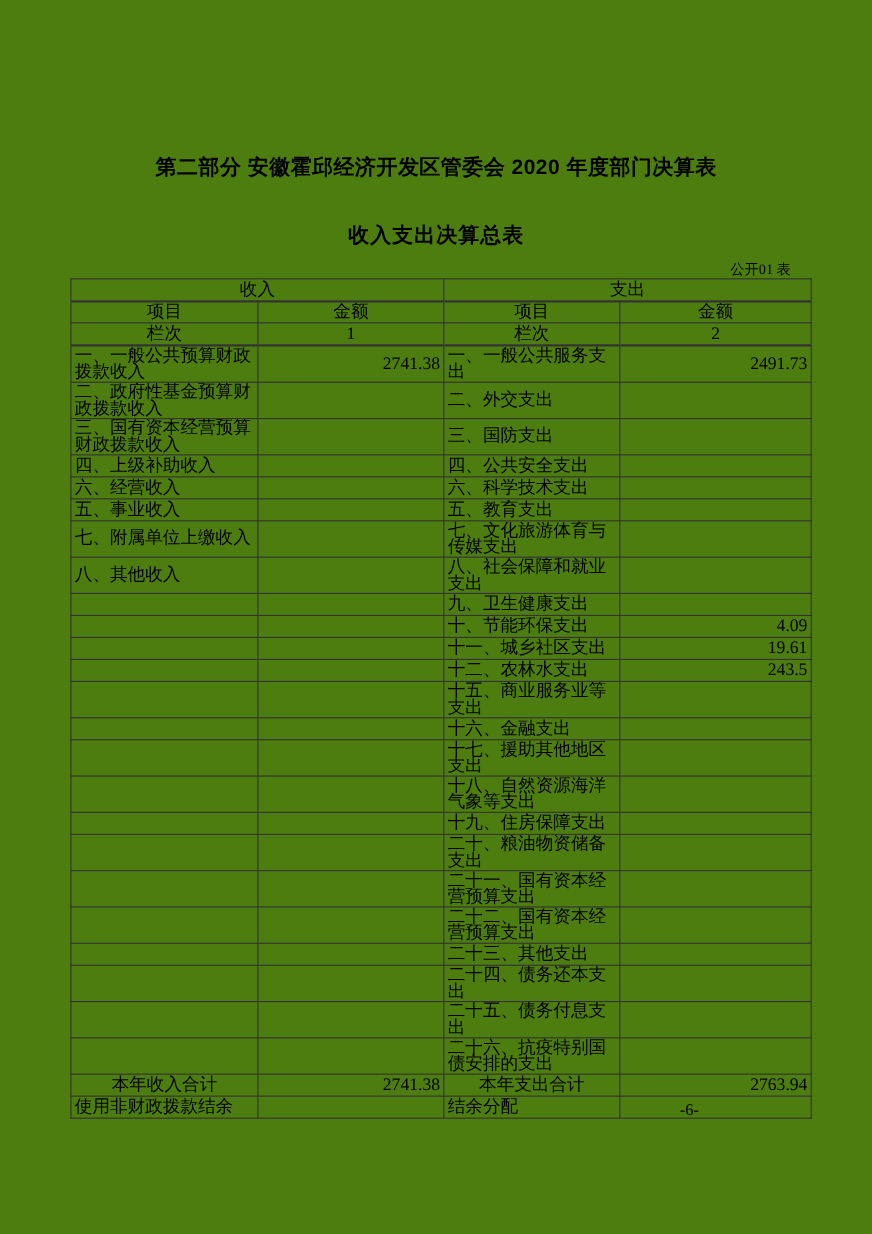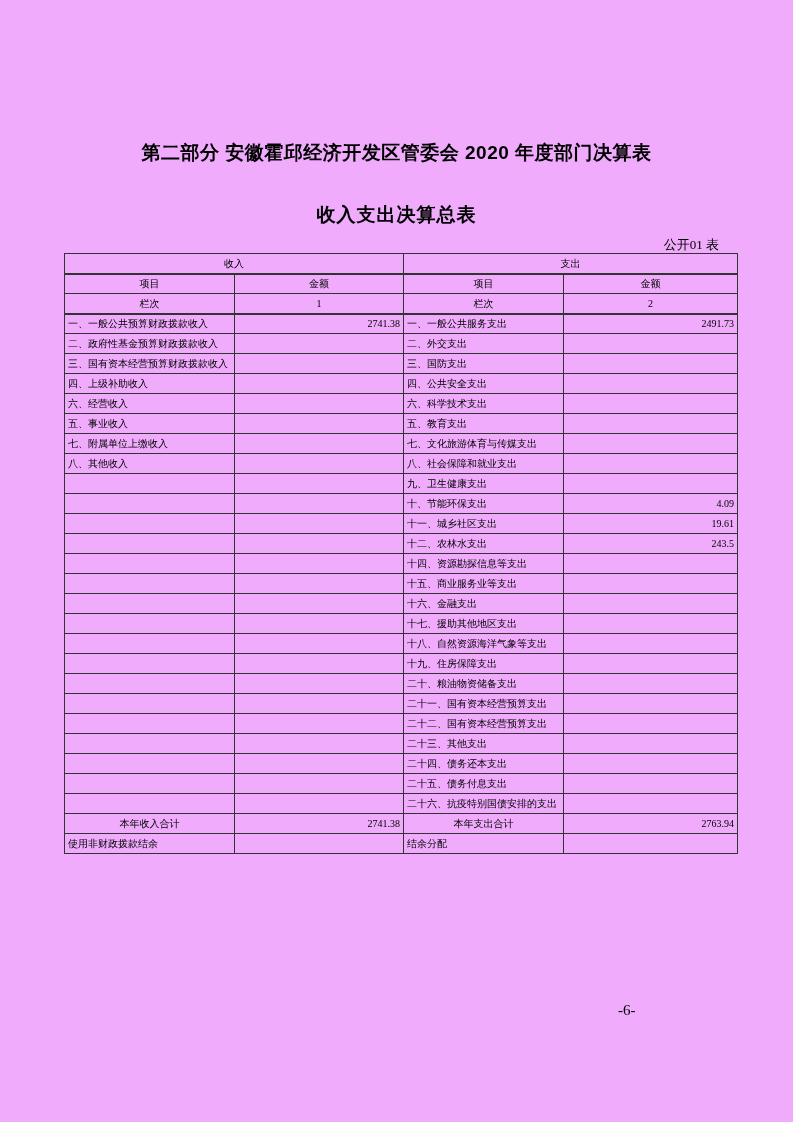--- a/index.html
+++ b/index.html
@@ -1,36 +1,36 @@
 <!DOCTYPE html>
 <html><head>
 <meta charset="utf-8">
 <style>
   html,body { margin:0; padding:0; background:#fff; }
   .page {
     position:relative;
     width:793px; height:1122px;
-    background:#f0abfc;
+    background:#4d7c0f;
     color:#000;
     font-family:"Liberation Serif","DejaVu Serif",serif;
     box-sizing:border-box;
     overflow:hidden;
   }
   .title-block { padding-top:140px; text-align:center;
     font-family:"Liberation Sans","DejaVu Sans",sans-serif;
     font-weight:bold; }
   .title-line1 { font-size:19px; line-height:26px; letter-spacing:0.5px; }
   .title-line2 { font-size:19px; line-height:26px; letter-spacing:1px;margin-top:36px; }
   .table-code { text-align:right; padding-right:74px; font-size:13px; margin-top:8px; line-height:17px; }
   .meta-row { display:flex; justify-content:space-between;
     margin:1px 56px 3px 110px; font-size:13px; line-height:17px; }
   table.budget {
     border-collapse:collapse; table-layout:fixed;
     width:673px; margin-left:64px;
-    font-size:10px;
+    font-size:16px;
   }
   table.budget td, table.budget th {
     border:1px solid #333;
     font-weight:normal;
     padding:1px 3px;
     vertical-align:middle;
     line-height:15px;
     overflow:hidden;
     word-break:break-all;
   }
@@ -155,26 +155,20 @@
         </tr>
         <tr>
           <td class="l"></td>
           <td class="r"></td>
           <td class="l">十二、农林水支出</td>
           <td class="r">243.5</td>
         </tr>
         <tr>
           <td class="l"></td>
           <td class="r"></td>
-          <td class="l">十四、资源勘探信息等支出</td>
-          <td class="r"></td>
-        </tr>
-        <tr>
-          <td class="l"></td>
-          <td class="r"></td>
           <td class="l">十五、商业服务业等支出</td>
           <td class="r"></td>
         </tr>
         <tr>
           <td class="l"></td>
           <td class="r"></td>
           <td class="l">十六、金融支出</td>
           <td class="r"></td>
         </tr>
         <tr>

